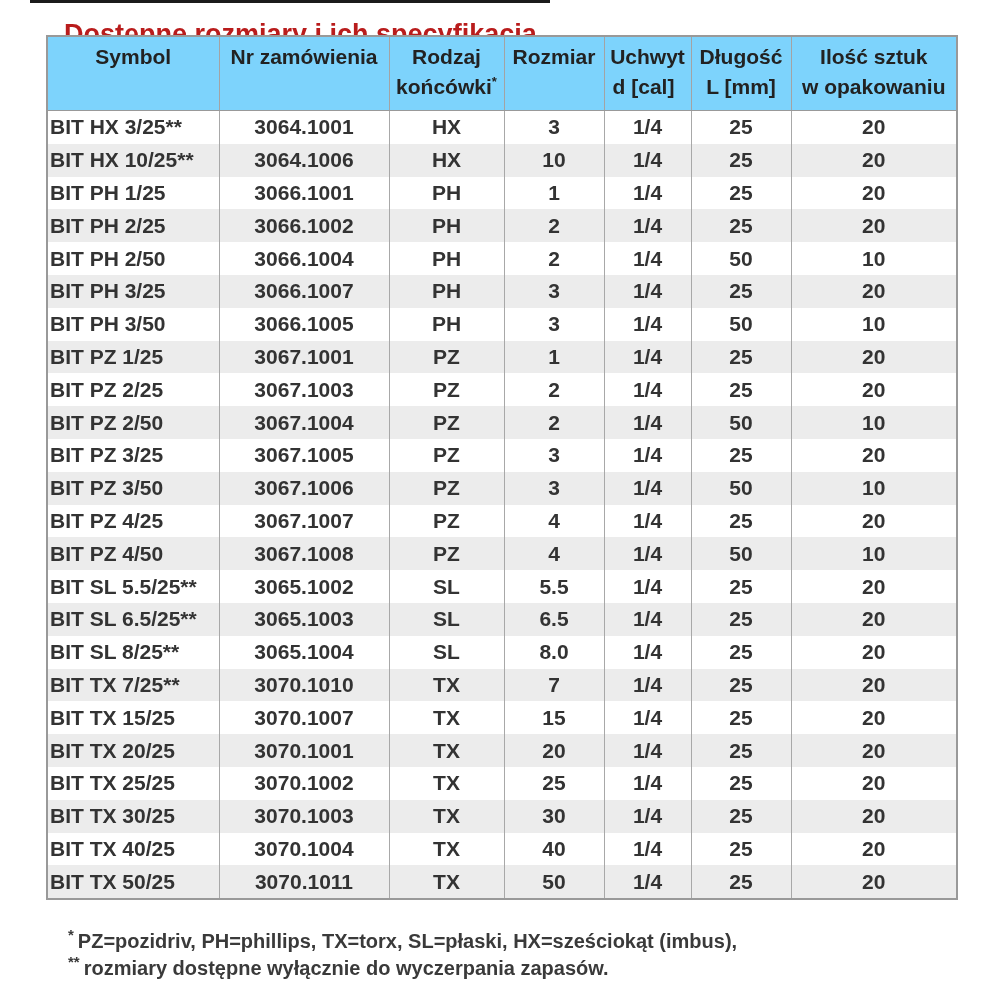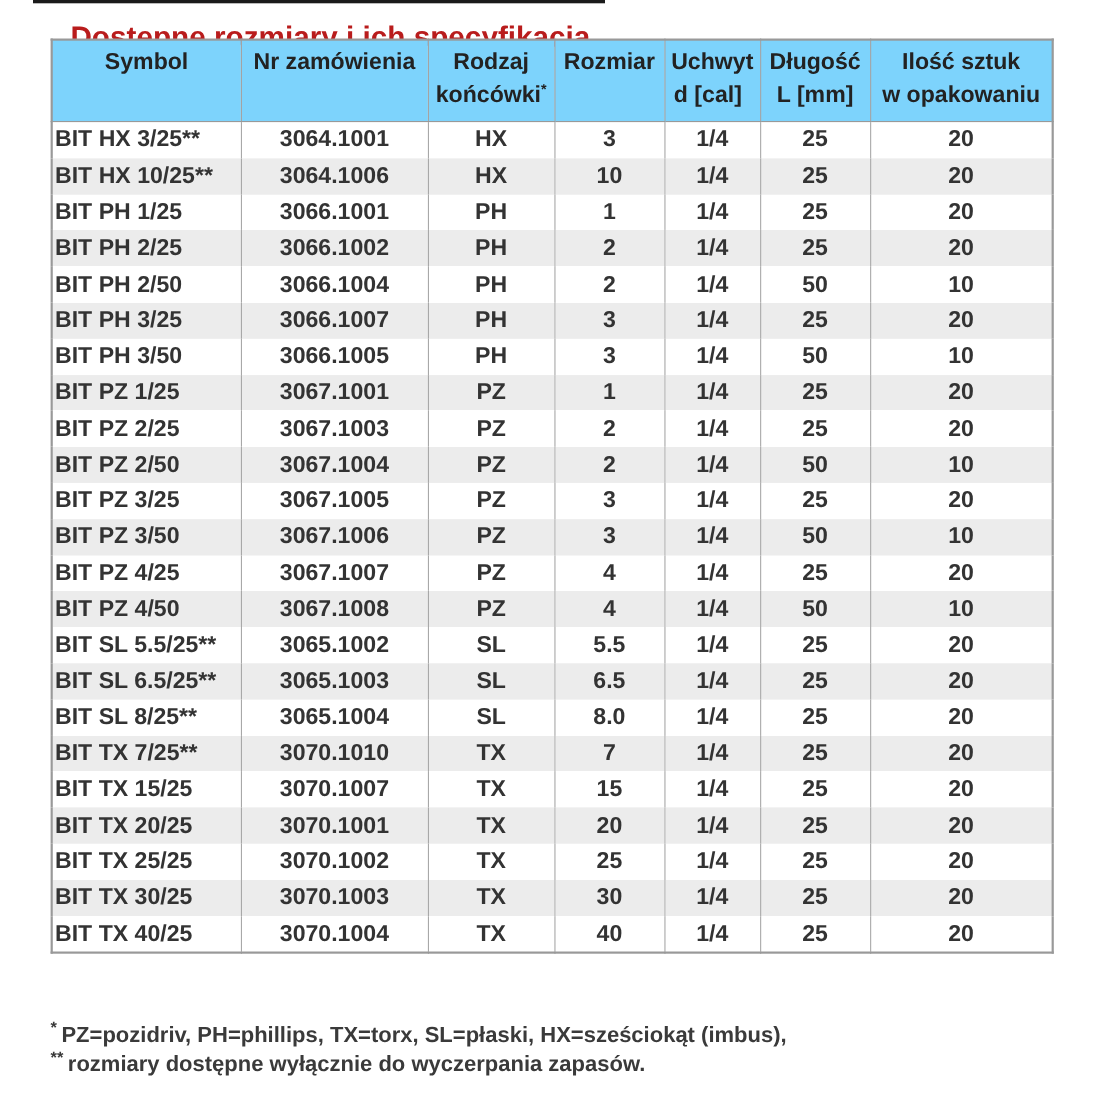--- a/index.html
+++ b/index.html
@@ -39,21 +39,21 @@
     border-left:1px solid #a8a8a8;
     font-size:21px;font-weight:bold;color:#333333;
     text-align:center;background:#ffffff;white-space:nowrap;overflow:hidden;
   }
   tbody td:first-child{border-left:none;text-align:left;}
   tbody tr:nth-child(even) td{background:#ececec;}
   .footnotes{
     position:absolute;left:46px;top:928px;width:910px;
     font-size:20px;font-weight:bold;color:#3a3a3a;line-height:27px;
   }
-  .footnote{white-space:nowrap;}
+  .footnote{white-space:nowrap;margin-left:22px;}
   .footnote .marker{
     font-weight:bold;color:#3a3a3a;
     vertical-align:super;font-size:15px;line-height:0;margin-right:4px;
   }
 </style>
 </head>
 <body>
 
 <div class="top-artifact"></div>
 
@@ -299,20 +299,29 @@
       </tr>
       <tr>
         <td>BIT TX 40/25</td>
         <td>3070.1004</td>
         <td>TX</td>
         <td>40</td>
         <td>1/4</td>
         <td>25</td>
         <td>20</td>
       </tr>
+      <tr>
+        <td>BIT TX 50/25</td>
+        <td>3070.1011</td>
+        <td>TX</td>
+        <td>50</td>
+        <td>1/4</td>
+        <td>25</td>
+        <td>20</td>
+      </tr>
     </tbody>
 </table>
 
 <div class="footnotes">
   <div class="footnote">
     <span class="marker">*</span><span>PZ=pozidriv, PH=phillips, TX=torx, SL=płaski, HX=sześciokąt (imbus),</span>
   </div>
   <div class="footnote">
     <span class="marker">**</span><span>rozmiary dostępne wyłącznie do wyczerpania zapasów.</span>
   </div>

